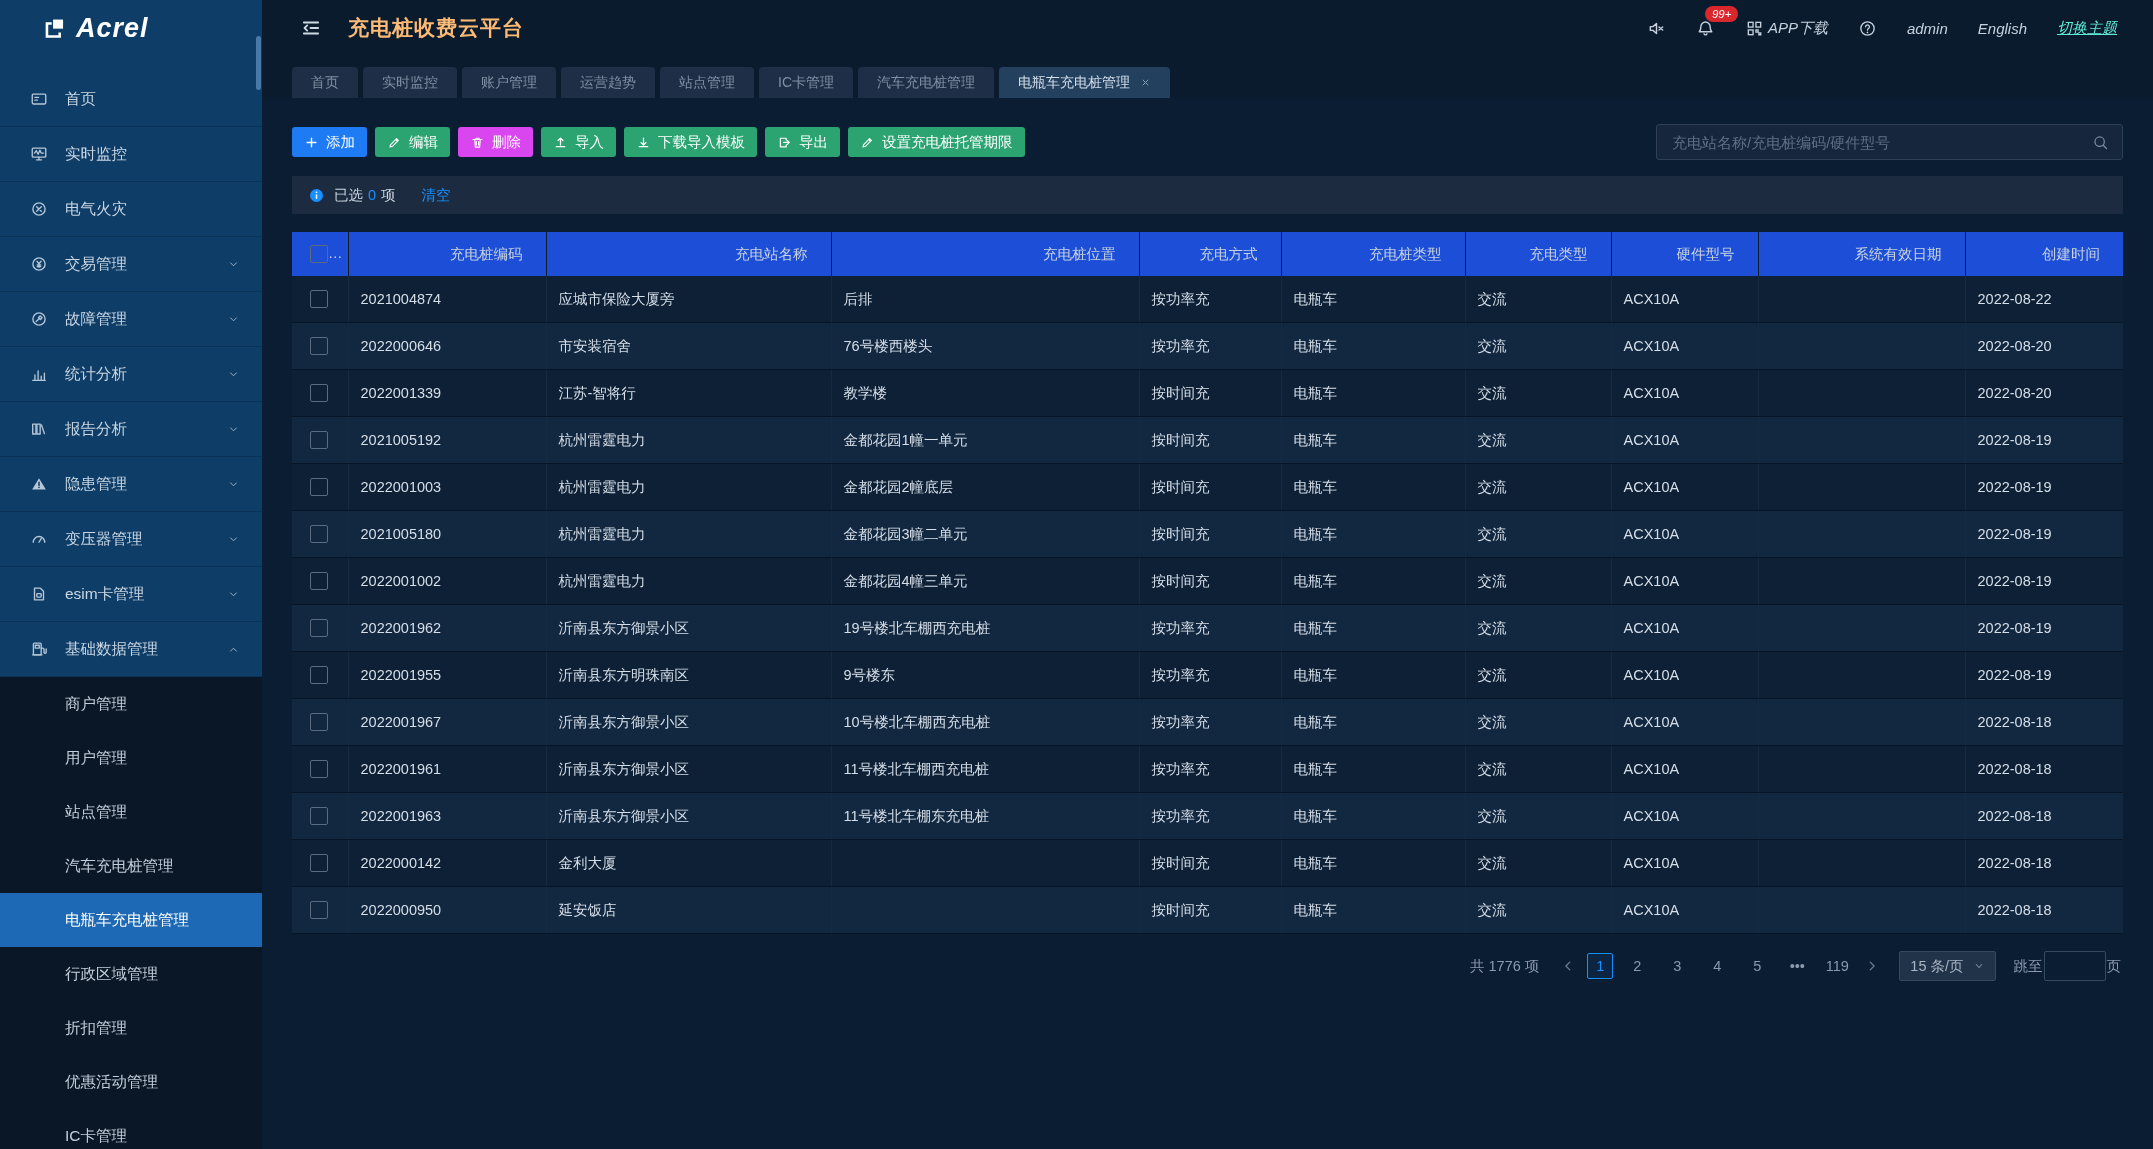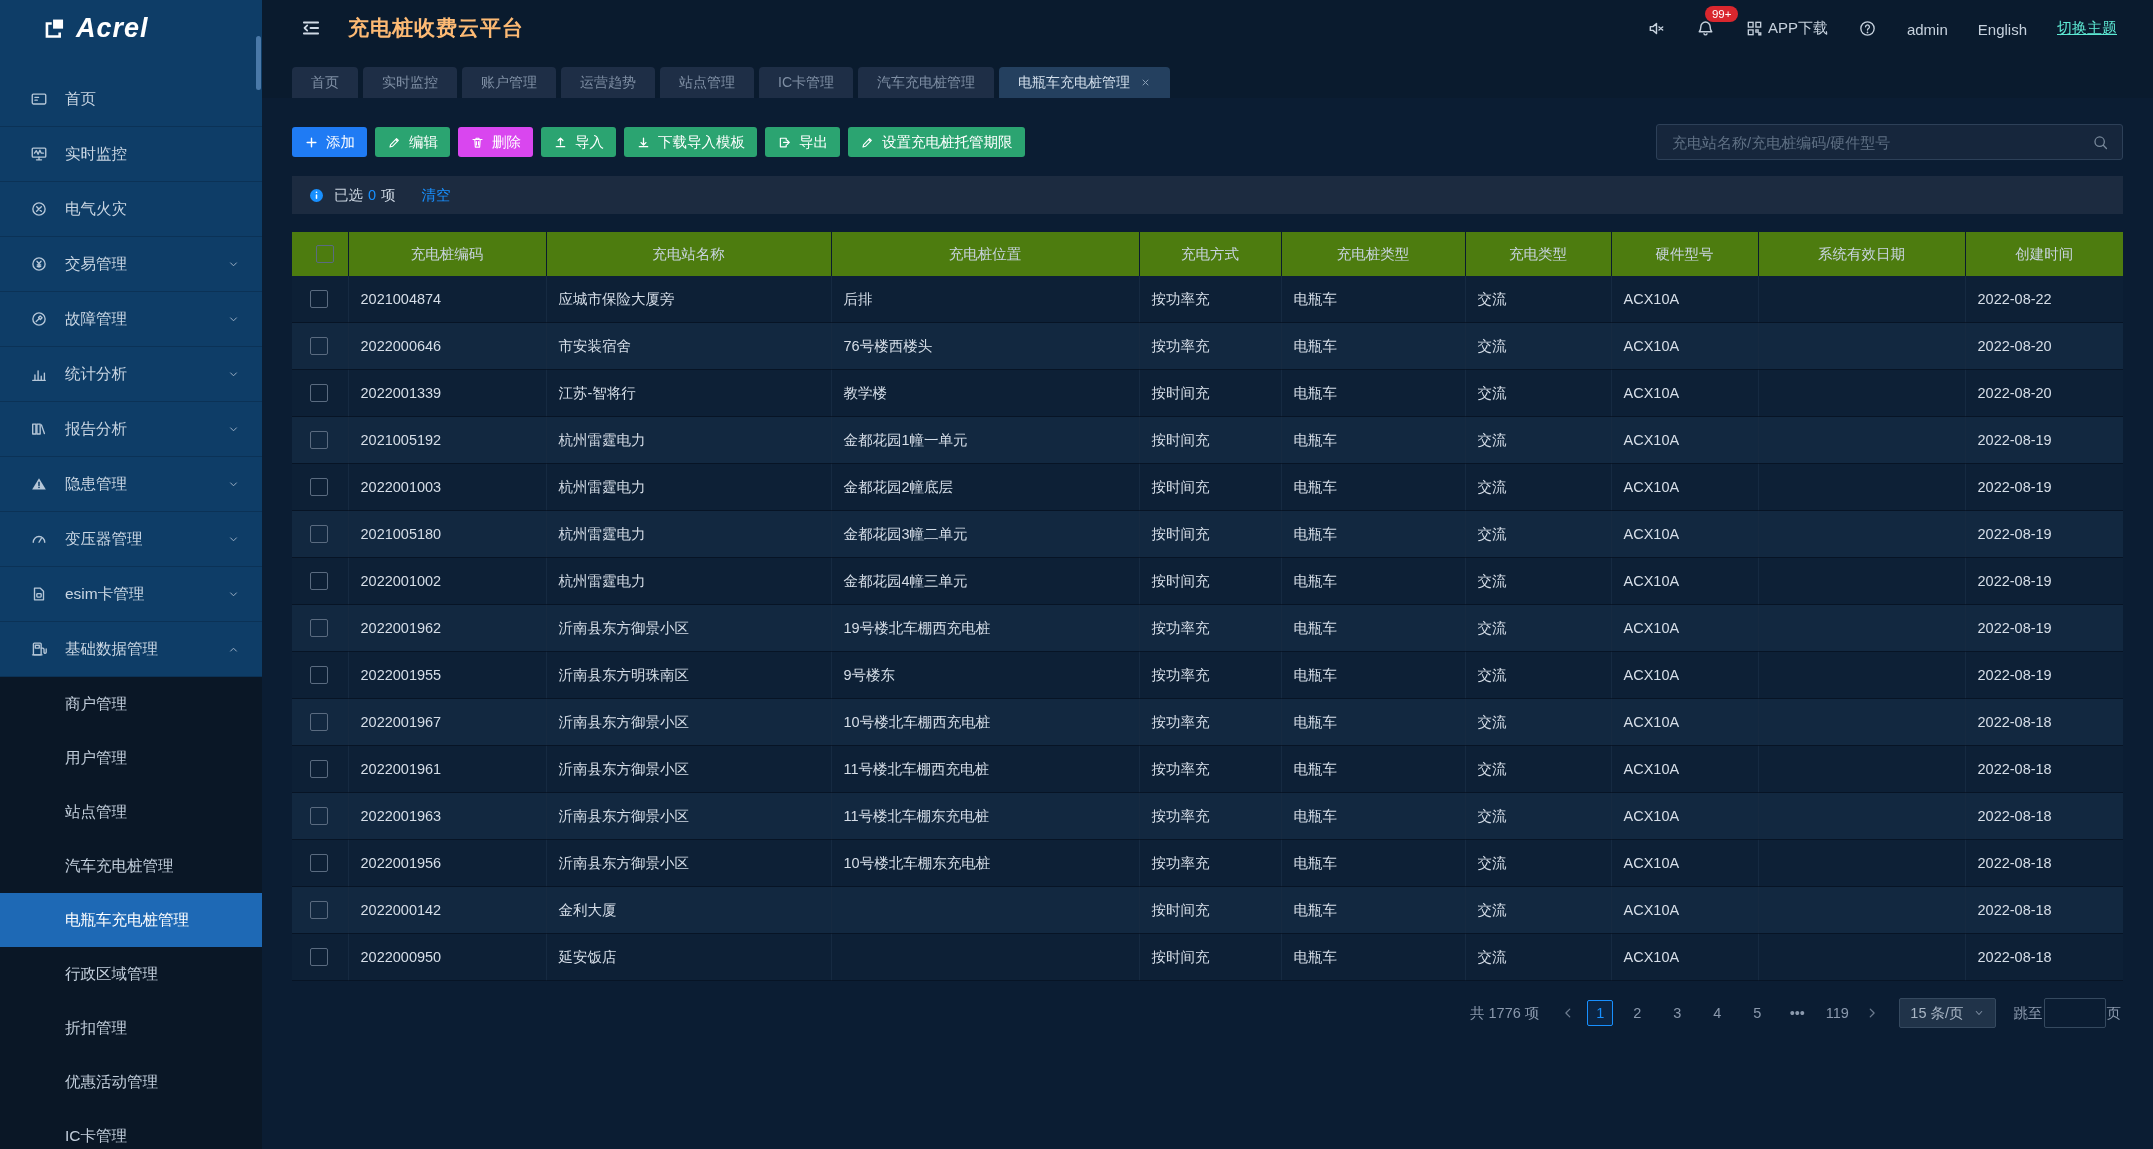--- a/index.html
+++ b/index.html
@@ -25,21 +25,21 @@
   .submenu-item{height:54px;display:flex;align-items:center;padding-left:65px;color:#c2cedb;font-size:15.5px;cursor:pointer;}
   .submenu-item.active{background:#1e69b5;color:#ffffff;}
   .side-scroll{position:absolute;right:1px;top:36px;width:5px;height:54px;background:#4a79a8;border-radius:3px;}
 
   
   .main{flex:1;display:flex;flex-direction:column;background:#0b1d33;min-width:0;}
   .topbar{height:56px;background:#0a1b2e;display:flex;align-items:center;padding:0 36px 0 38px;flex-shrink:0;}
   .fold{color:#cfd9e4;display:flex;cursor:pointer;}
   .fold svg{width:22px;height:22px;}
   .apptitle{margin-left:26px;font-size:21px;font-weight:bold;color:#fdba74;letter-spacing:1px;}
-  .top-right{margin-left:auto;display:flex;align-items:flex-end;gap:30px;color:#c6d1dd;font-size:15px;}
+  .top-right{margin-left:auto;display:flex;align-items:center;gap:30px;color:#c6d1dd;font-size:15px;font-style:italic;}
   .tr-ic{display:flex;color:#c6d1dd;cursor:pointer;}
   .tr-ic svg{width:19px;height:19px;}
   .bell-wrap{position:relative;}
   .badge{position:absolute;top:-13px;left:9px;background:#d9272e;color:#fff;font-size:11.5px;padding:2px 7px;border-radius:9px;white-space:nowrap;}
   .appdl{display:flex;align-items:center;gap:4px;cursor:pointer;}
   .theme-link{color:#5eead4;text-decoration:underline;cursor:pointer;}
   .username,.lang{cursor:pointer;}
 
   
   .tabbar{height:42px;background:#0a1b2e;display:flex;align-items:flex-end;padding-left:30px;gap:5px;flex-shrink:0;}
@@ -64,21 +64,21 @@
 
   .selection-bar{margin-top:16px;height:38px;background:#1c2b40;display:flex;align-items:center;padding:0 16px;font-size:14.5px;color:#ccd6e1;}
   .selection-bar .info-ic{display:flex;margin-right:9px;}
   .selection-bar .info-ic svg{width:17px;height:17px;}
   .sel-count{color:#1890ff;margin:0 5px;}
   .clear-link{color:#1890ff;margin-left:26px;cursor:pointer;}
 
   .table-wrap{margin-top:18px;}
   table{width:100%;border-collapse:collapse;table-layout:fixed;font-size:14.5px;}
   th,td{overflow:hidden;white-space:nowrap;text-overflow:ellipsis;}
-  thead th{background:#4d7c0f;height:44px;color:#c9d4e0;font-weight:normal;text-align:center;padding:0 8px;border-right:1px solid rgba(10,26,45,.65);}
+  thead th{background:#1d4ed8;height:44px;color:#c9d4e0;font-weight:normal;text-align:right;padding:0 23px;border-right:1px solid rgba(10,26,45,.65);}
   thead th:last-child{border-right:none;}
   tbody td{height:46px;padding:0 12px;color:#d6dee8;border-right:1px solid rgba(125,155,195,.10);border-bottom:1px solid rgba(7,18,34,.75);}
   tbody td:last-child{border-right:none;}
   tbody tr:nth-child(odd){background:#0d2036;}
   tbody tr:nth-child(even){background:#122840;}
   .cb{display:inline-block;width:16px;height:16px;border:1px solid #5a6b80;border-radius:2px;background:transparent;vertical-align:middle;cursor:pointer;}
   .col-check{padding-left:18px !important;}
 
   .pagination{margin-top:17px;display:flex;justify-content:flex-end;align-items:center;gap:8px;color:#8b99ad;font-size:14.5px;padding-right:2px;}
   .pg-total{margin-right:10px;}
@@ -616,32 +616,20 @@
                 <td>11号楼北车棚东充电桩</td>
                 <td>按功率充</td>
                 <td>电瓶车</td>
                 <td>交流</td>
                 <td>ACX10A</td>
                 <td></td>
                 <td>2022-08-18</td>
               </tr>
               <tr>
                 <td class="col-check"><span class="cb"></span></td>
-                <td>2022001956</td>
-                <td>沂南县东方御景小区</td>
-                <td>10号楼北车棚东充电桩</td>
-                <td>按功率充</td>
-                <td>电瓶车</td>
-                <td>交流</td>
-                <td>ACX10A</td>
-                <td></td>
-                <td>2022-08-18</td>
-              </tr>
-              <tr>
-                <td class="col-check"><span class="cb"></span></td>
                 <td>2022000142</td>
                 <td>金利大厦</td>
                 <td></td>
                 <td>按时间充</td>
                 <td>电瓶车</td>
                 <td>交流</td>
                 <td>ACX10A</td>
                 <td></td>
                 <td>2022-08-18</td>
               </tr>

